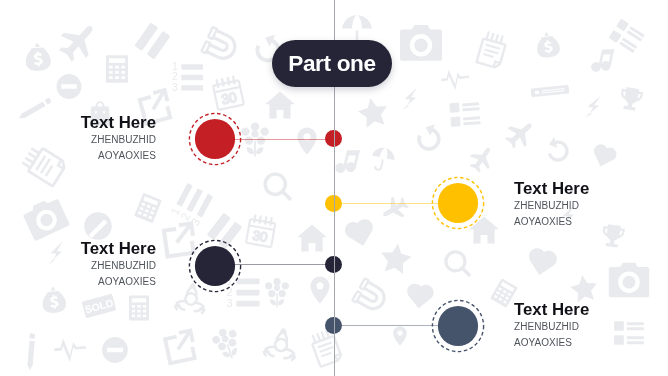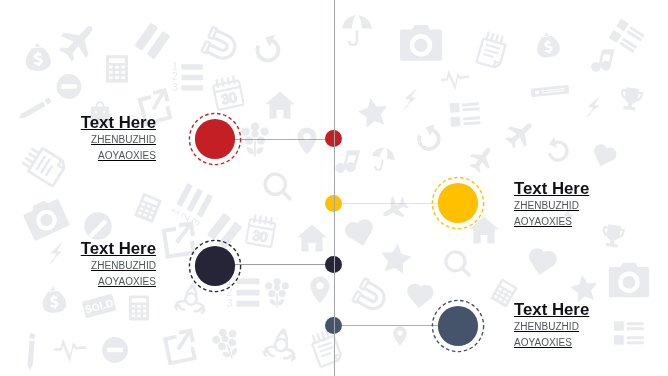--- a/index.html
+++ b/index.html
@@ -13,21 +13,21 @@
   .pill{position:absolute;z-index:8;left:272px;top:40px;width:120px;height:47px;border-radius:24px;
         background:#262538;display:flex;align-items:center;justify-content:center;
         box-shadow:0 3px 7px rgba(90,90,110,.28);}
   .pill span{color:#fff;font-size:22.6px;font-weight:bold;letter-spacing:-0.35px;}
 
   .connector{position:absolute;height:1px;opacity:.46;z-index:3;}
   .node{position:absolute;border-radius:50%;}
   .bigcircle{position:absolute;width:56px;height:56px;}
   .bigcircle svg{display:block;width:56px;height:56px;overflow:visible;}
 
-  .txt{position:absolute;text-decoration:underline;}
+  .txt{position:absolute;}
   .txt .t1{font-size:16.8px;font-weight:bold;color:#111118;line-height:18px;white-space:nowrap;}
   .txt .t2{font-size:10px;color:#4f545b;line-height:15.6px;white-space:nowrap;letter-spacing:0.05px;}
   .txt.right{text-align:left;}
   .txt.left{text-align:right;}
 </style>
 </head>
 <body>
 
 <div id="slide">
   <div id="bg"><svg width="668" height="376" viewBox="0 0 668 376" xmlns="http://www.w3.org/2000/svg" fill="#e9eaed">
@@ -399,13 +399,16 @@
         <circle cx="28" cy="28" r="25.6" fill="none" stroke="#45546b" stroke-width="1.4" stroke-dasharray="3.5 2.6" stroke-linecap="butt"></circle>
         <circle cx="28" cy="28" r="20.1" fill="#45546b"></circle>
       </svg>
     </div>
   <div class="txt right" style="left:514px;top:301px;">
     <div class="t1">Text Here</div>
     <div class="t2">ZHENBUZHID</div>
     <div class="t2">AOYAOXIES</div>
   </div>
 
+  <div class="pill">
+    <span>Part one</span>
+  </div>
 </div>
 
 </body></html>

